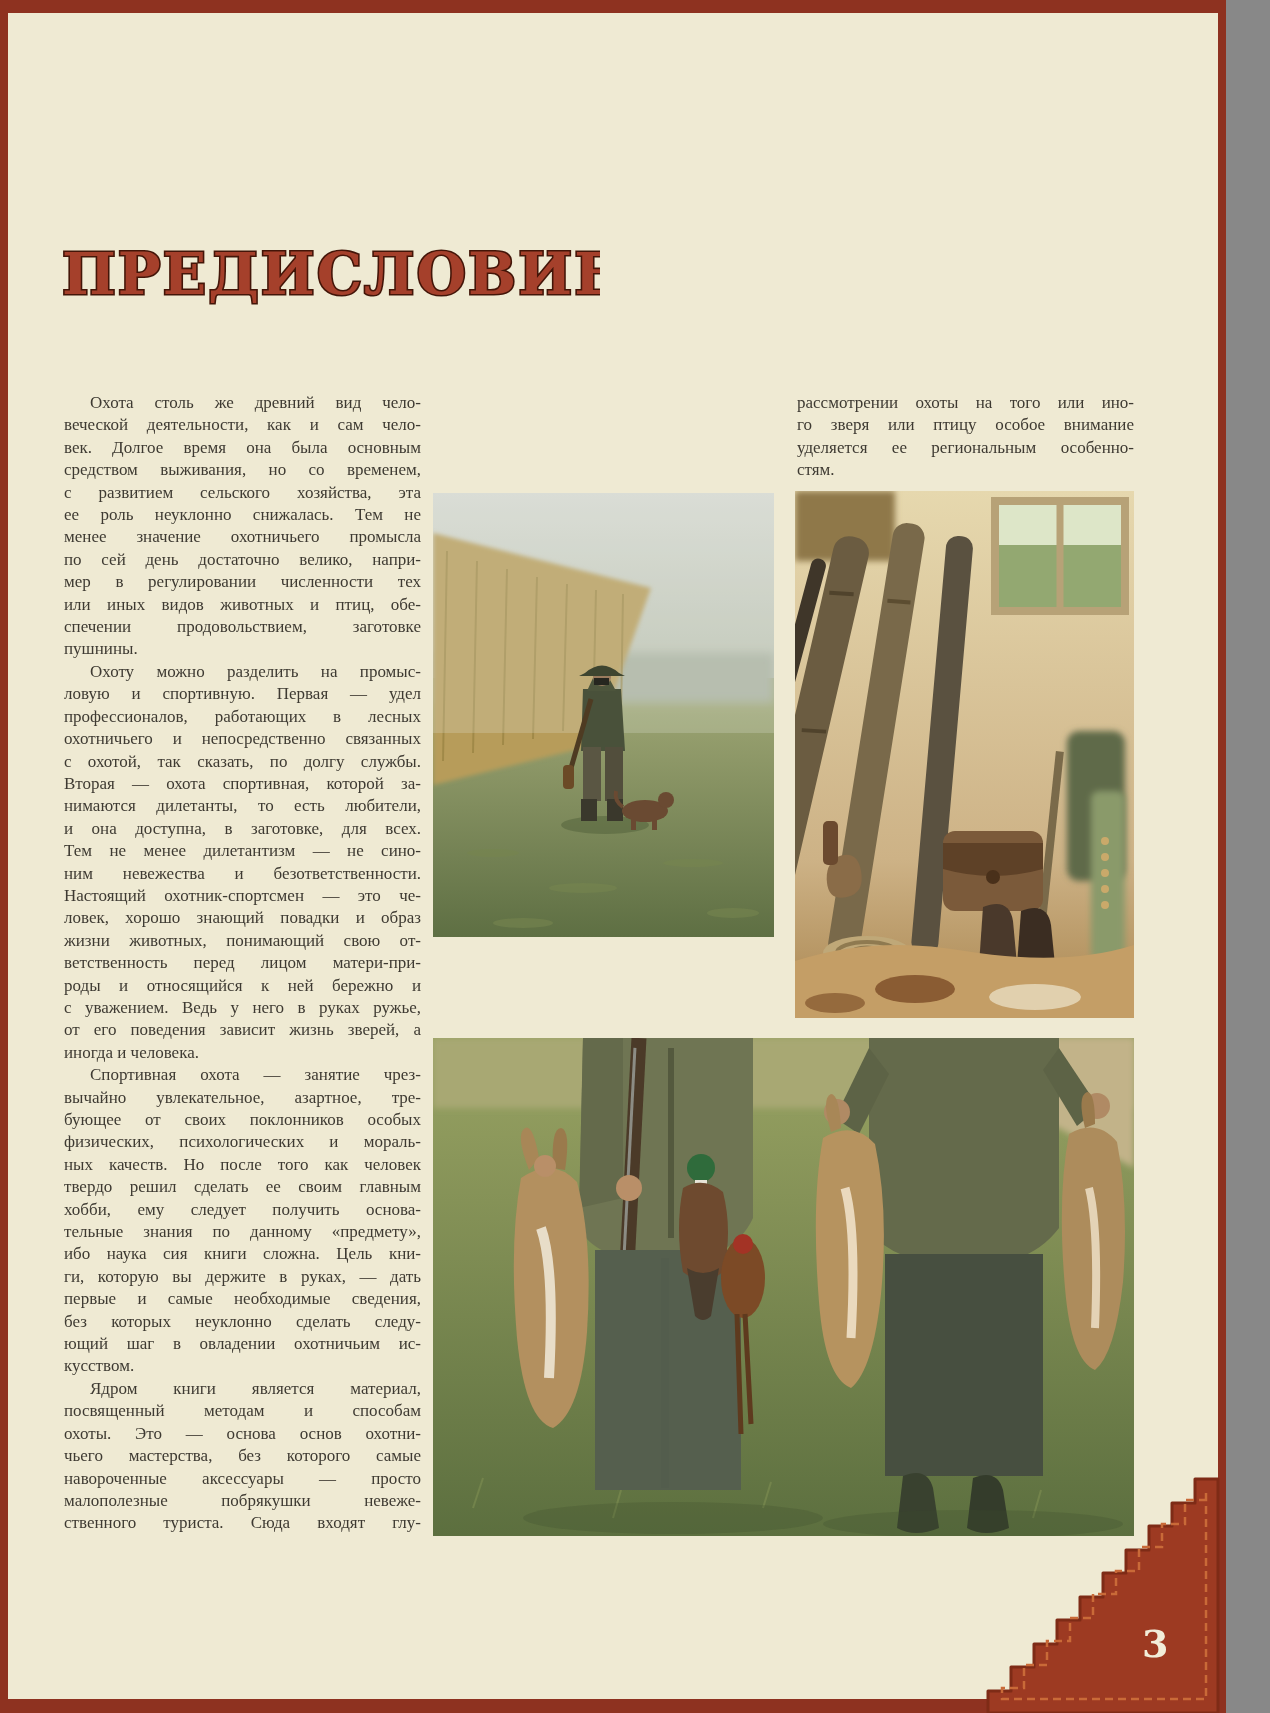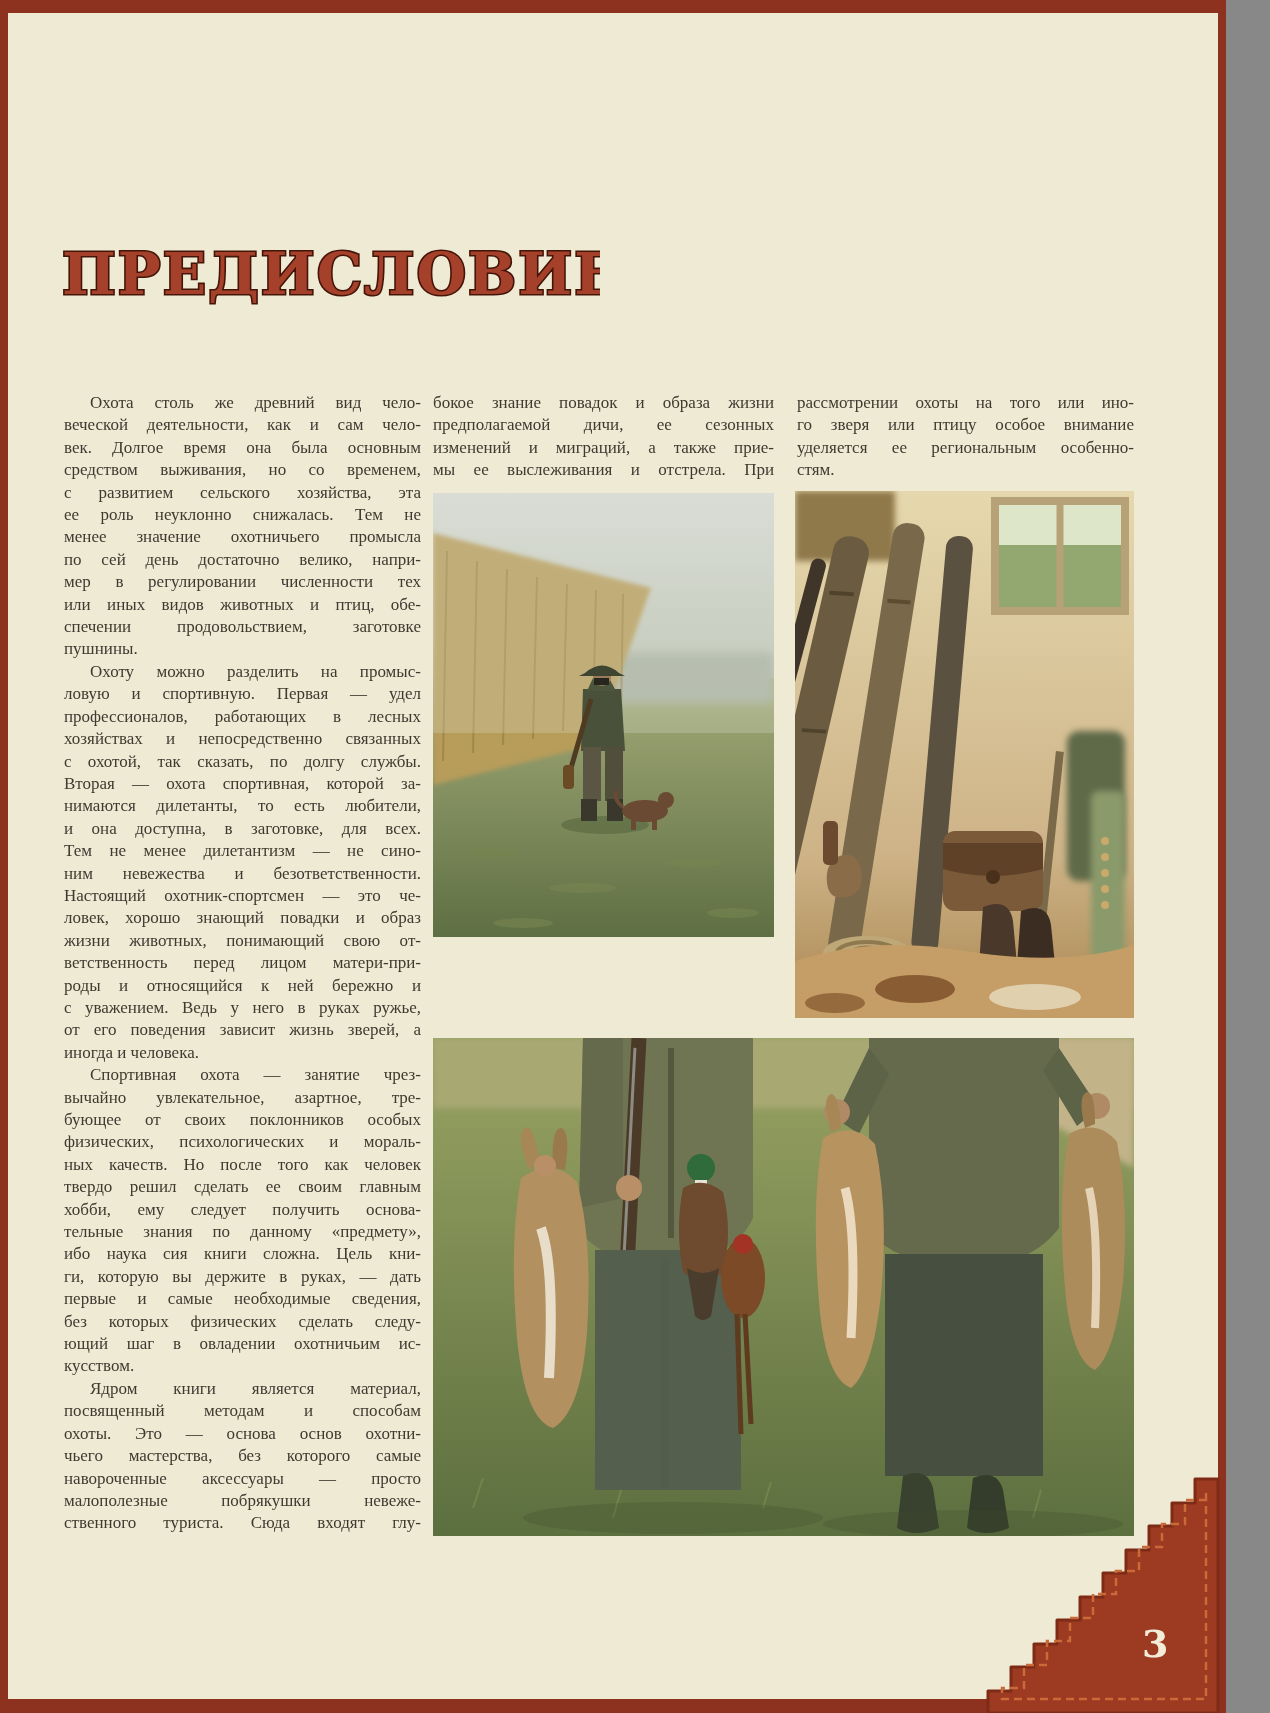--- a/index.html
+++ b/index.html
@@ -57,21 +57,21 @@
       <div class="line">ее роль неуклонно снижалась. Тем не</div>
       <div class="line">менее значение охотничьего промысла</div>
       <div class="line">по сей день достаточно велико, напри-</div>
       <div class="line">мер в регулировании численности тех</div>
       <div class="line">или иных видов животных и птиц, обе-</div>
       <div class="line">спечении продовольствием, заготовке</div>
       <div class="line parend">пушнины.</div>
       <div class="line ind">Охоту можно разделить на промыс-</div>
       <div class="line">ловую и спортивную. Первая — удел</div>
       <div class="line">профессионалов, работающих в лесных</div>
-      <div class="line">хозяйствах и непосредственно связанных</div>
+      <div class="line">охотничьего и непосредственно связанных</div>
       <div class="line">с охотой, так сказать, по долгу службы.</div>
       <div class="line">Вторая — охота спортивная, которой за-</div>
       <div class="line">нимаются дилетанты, то есть любители,</div>
       <div class="line">и она доступна, в заготовке, для всех.</div>
       <div class="line">Тем не менее дилетантизм — не сино-</div>
       <div class="line">ним невежества и безответственности.</div>
       <div class="line">Настоящий охотник-спортсмен — это че-</div>
       <div class="line">ловек, хорошо знающий повадки и образ</div>
       <div class="line">жизни животных, понимающий свою от-</div>
       <div class="line">ветственность перед лицом матери-при-</div>
@@ -83,36 +83,30 @@
       <div class="line">вычайно увлекательное, азартное, тре-</div>
       <div class="line">бующее от своих поклонников особых</div>
       <div class="line">физических, психологических и мораль-</div>
       <div class="line">ных качеств. Но после того как человек</div>
       <div class="line">твердо решил сделать ее своим главным</div>
       <div class="line">хобби, ему следует получить основа-</div>
       <div class="line">тельные знания по данному «предмету»,</div>
       <div class="line">ибо наука сия книги сложна. Цель кни-</div>
       <div class="line">ги, которую вы держите в руках, — дать</div>
       <div class="line">первые и самые необходимые сведения,</div>
-      <div class="line">без которых физических сделать следу-</div>
+      <div class="line">без которых неуклонно сделать следу-</div>
       <div class="line">ющий шаг в овладении охотничьим ис-</div>
       <div class="line parend">кусством.</div>
       <div class="line ind">Ядром книги является материал,</div>
       <div class="line">посвященный методам и способам</div>
       <div class="line">охоты. Это — основа основ охотни-</div>
       <div class="line">чьего мастерства, без которого самые</div>
       <div class="line">навороченные аксессуары — просто</div>
       <div class="line">малополезные побрякушки невеже-</div>
       <div class="line">ственного туриста. Сюда входят глу-</div>
-    </div>
-  <div class="col col2">
-      <div class="line">бокое знание повадок и образа жизни</div>
-      <div class="line">предполагаемой дичи, ее сезонных</div>
-      <div class="line">изменений и миграций, а также прие-</div>
-      <div class="line">мы ее выслеживания и отстрела. При</div>
     </div>
   <div class="col col3">
       <div class="line">рассмотрении охоты на того или ино-</div>
       <div class="line">го зверя или птицу особое внимание</div>
       <div class="line">уделяется ее региональным особенно-</div>
       <div class="line parend">стям.</div>
     </div>
 
   <div class="photo photo1">
     <svg viewBox="0 0 341 444" width="341" height="444">

